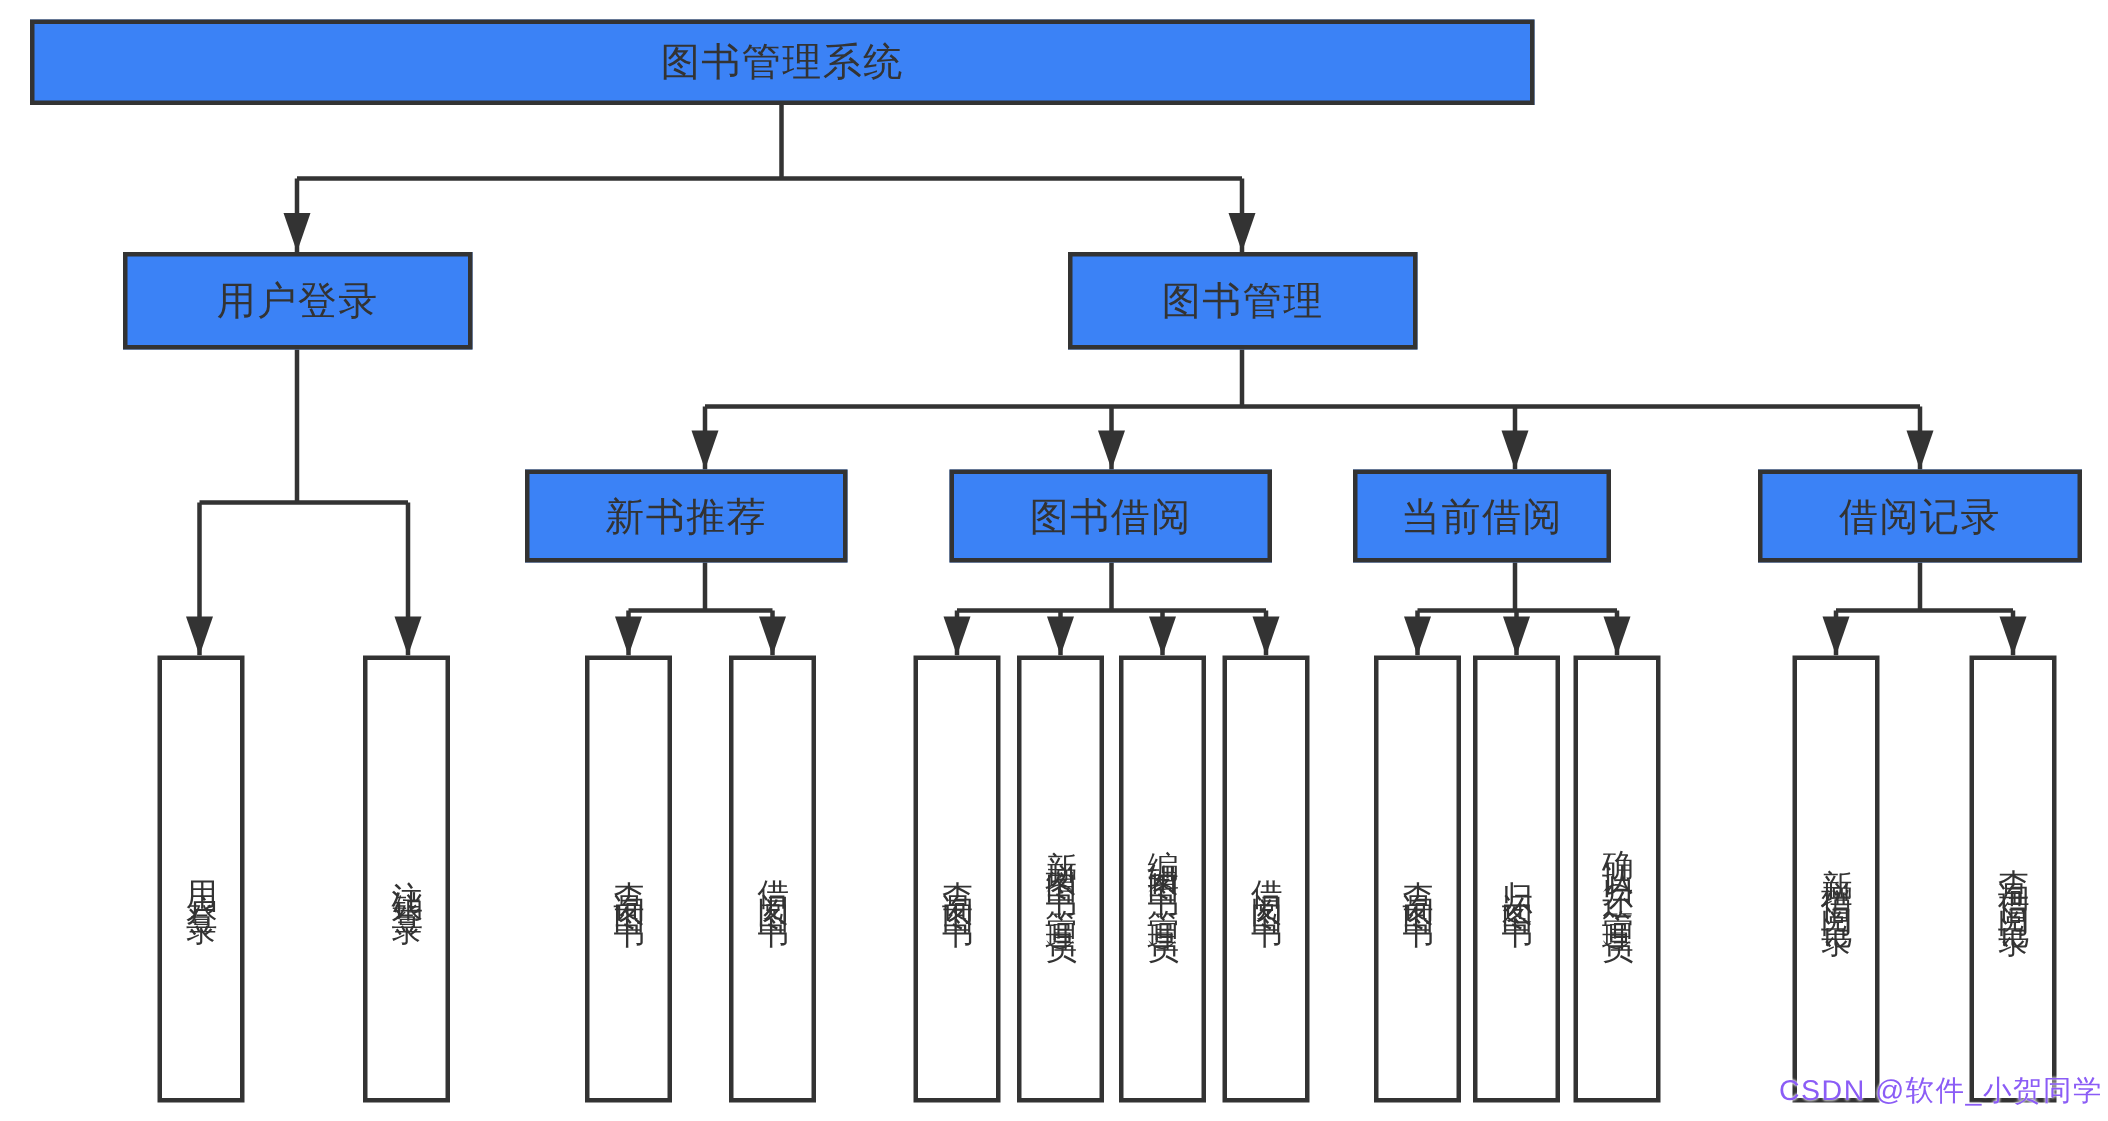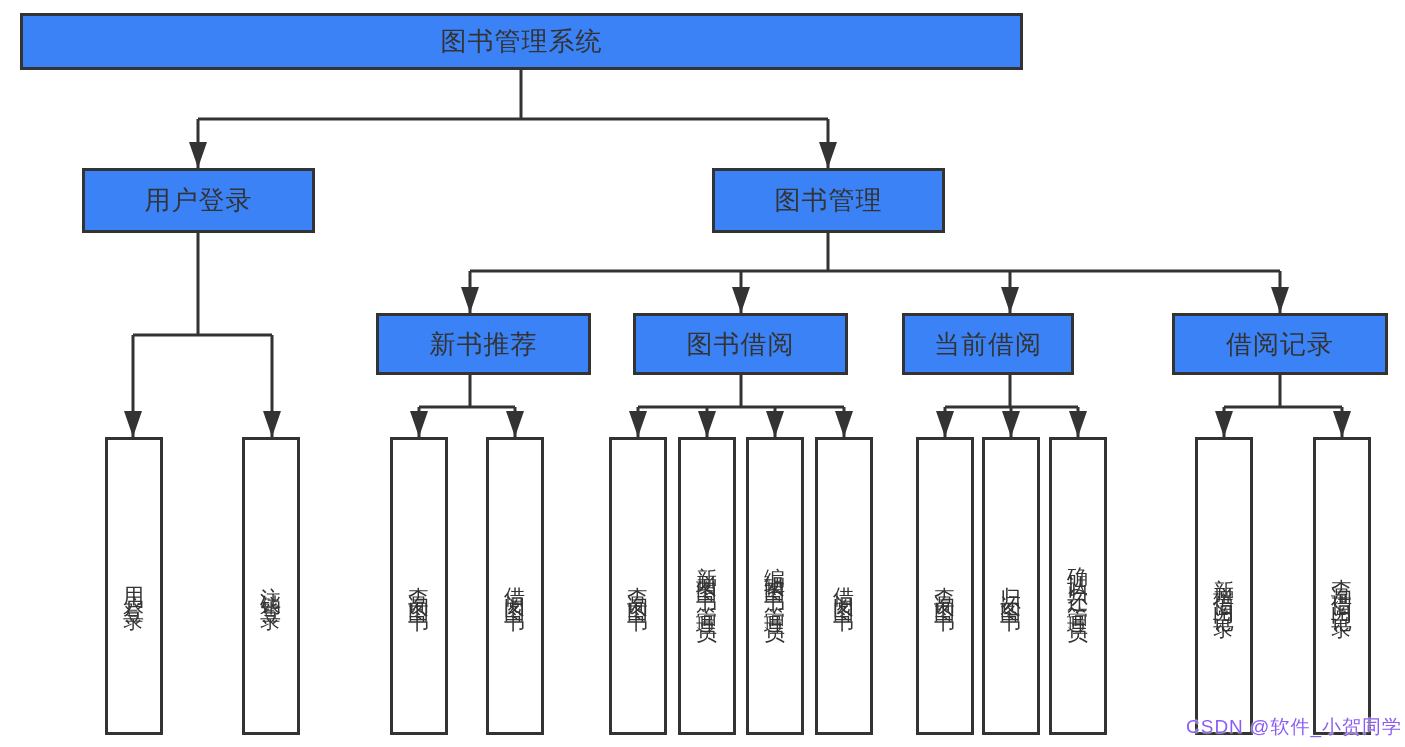--- a/index.html
+++ b/index.html
@@ -56,21 +56,21 @@
     white-space: nowrap;
   }
   
   .n-root   { left: 20px;  top: 13px;  width: 1003px; height: 57px; }
   
   .n-l2 { top: 168px; height: 65px; width: 233px; }
   .n-user-login   { left: 82px; }
   .n-book-mgmt    { left: 712px; }
   
   .n-l3 { top: 313px; height: 62px; width: 215px; }
-  .n-new-book     { left: 376px; }
+  .n-new-book     { left: 350px; }
   .n-book-borrow  { left: 633px; }
   .n-cur-borrow   { left: 902px; width: 172px; }
   .n-records      { left: 1172px; width: 216px; }
   
   .v-1  { left: 105px; }
   .v-2  { left: 242px; }
   .v-3  { left: 390px; }
   .v-4  { left: 486px; }
   .v-5  { left: 609px; }
   .v-6  { left: 678px; }

